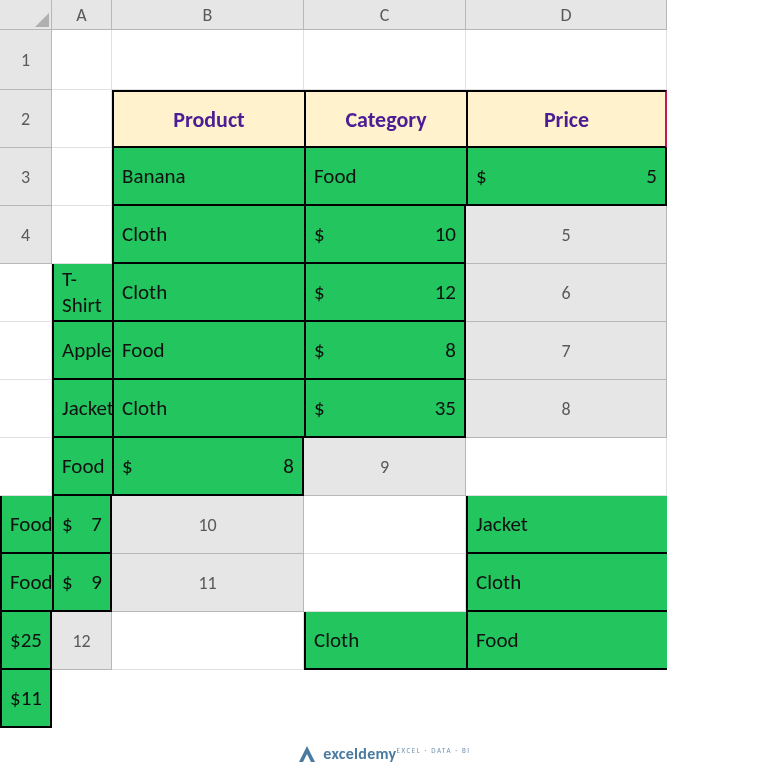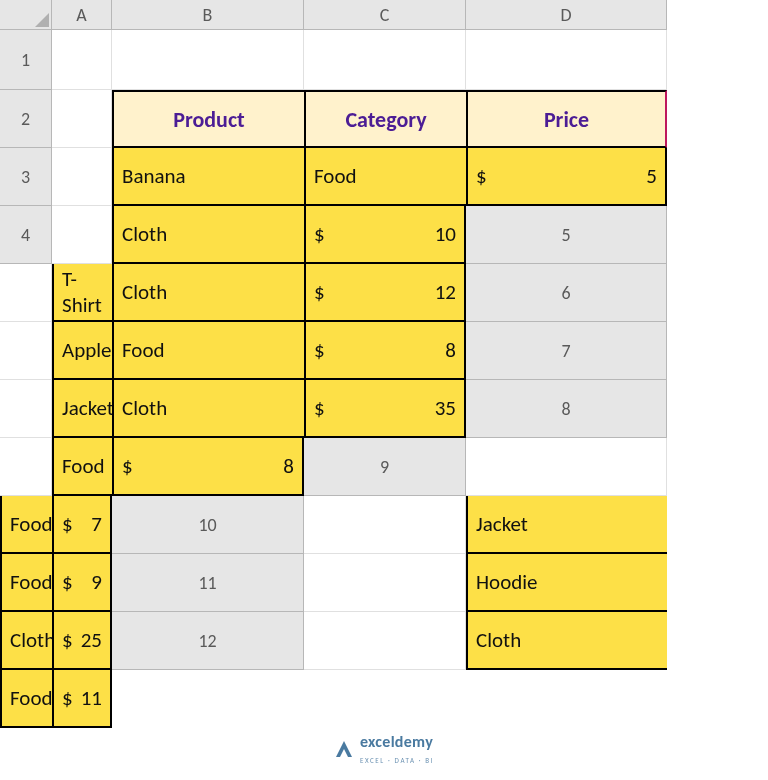--- a/index.html
+++ b/index.html
@@ -58,21 +58,21 @@
     display: flex;
     align-items: center;
     justify-content: center;
     border-top: 2px solid #000;
     border-bottom: 2px solid #000;
     border-left: 2px solid #000;
   }
   .tbl-header.last { border-right: 2px solid #be185d; }
 
   .tbl-cell {
-    background: #fde047;
+    background: #22c55e;
     font-size: 21px;
     color: #111;
     display: flex;
     align-items: center;
     padding: 16px 8px;
     border-bottom: 2px solid #000;
     border-left: 2px solid #000;
   }
   .tbl-cell.last { border-right: 2px solid #000; }
   .price {
@@ -86,22 +86,22 @@
     left: 0; right: 0;
     bottom: 16px;
     display: flex;
     align-items: center;
     justify-content: center;
     gap: 6px;
     color: #4a7aa0;
     font-size: 16px;
   }
   .logo .name { font-weight: 700; letter-spacing: 0.3px; }
-  .logo .tag { font-size: 7px; letter-spacing: 1.6px; color: #6d93b3; margin-top: 7px; }
-  .logo .txt { display:flex; flex-direction:column; line-height:1; }
+  .logo .tag { font-size: 7px; letter-spacing: 1.6px; color: #6d93b3; margin-top: 1px; }
+  .logo .txt { display:flex; flex-direction:row; line-height:1; }
 </style>
 </head>
 <body>
 
 <div class="sheet">
 
   <div class="sel-corner">
     <svg width="14" height="14">
         <polygon points="14,0 14,14 0,14" fill="#b0b0b0"></polygon>
       </svg>
@@ -203,21 +203,20 @@
   <div class="tbl-cell row-data">Food</div>
   <div class="tbl-cell last row-data">
       <span class="price">
         <span>$</span>
         <span>9</span>
       </span>
     </div>
 
   <div class="row-header row-data">11</div>
   <div class="cell row-data"></div>
-  <div class="tbl-cell row-data">Hoodie</div>
   <div class="tbl-cell row-data">Cloth</div>
   <div class="tbl-cell last row-data">
       <span class="price">
         <span>$</span>
         <span>25</span>
       </span>
     </div>
 
   <div class="row-header row-data">12</div>
   <div class="cell row-data"></div>

